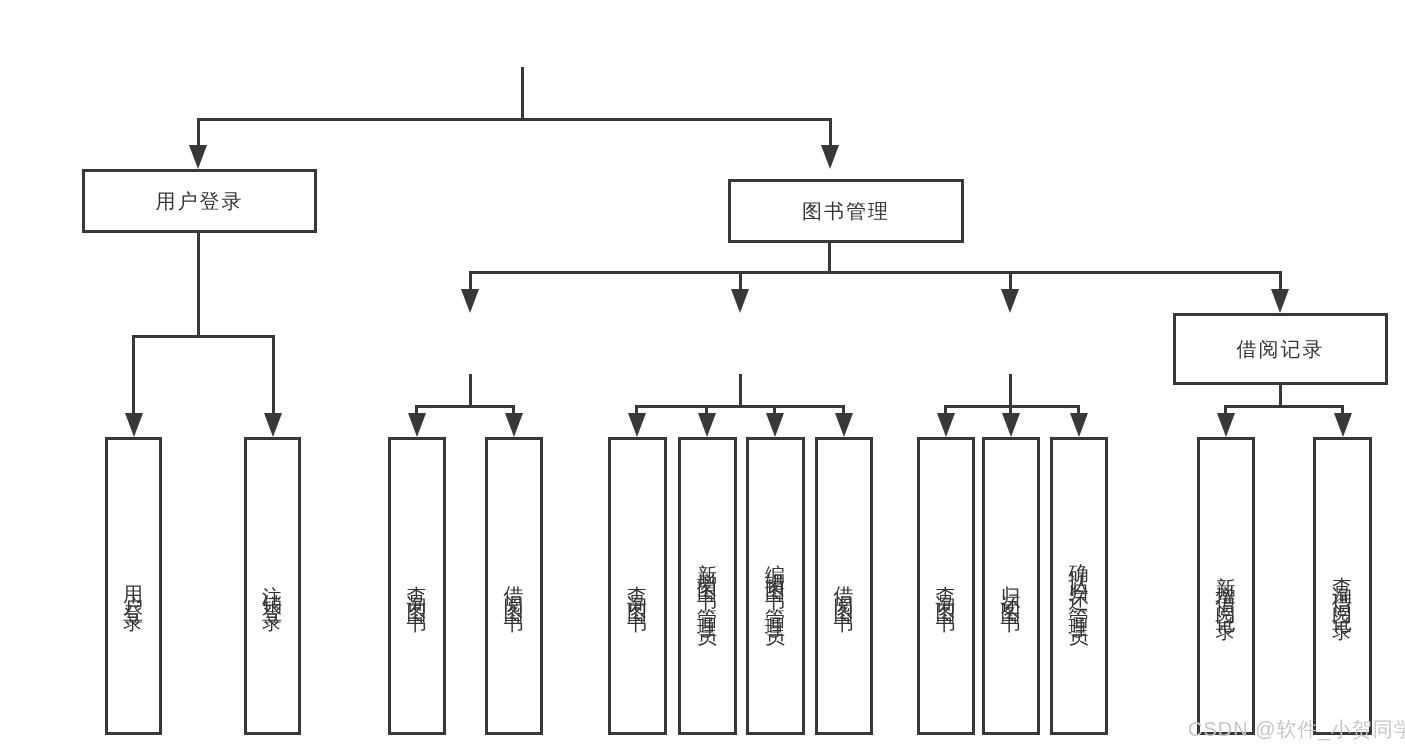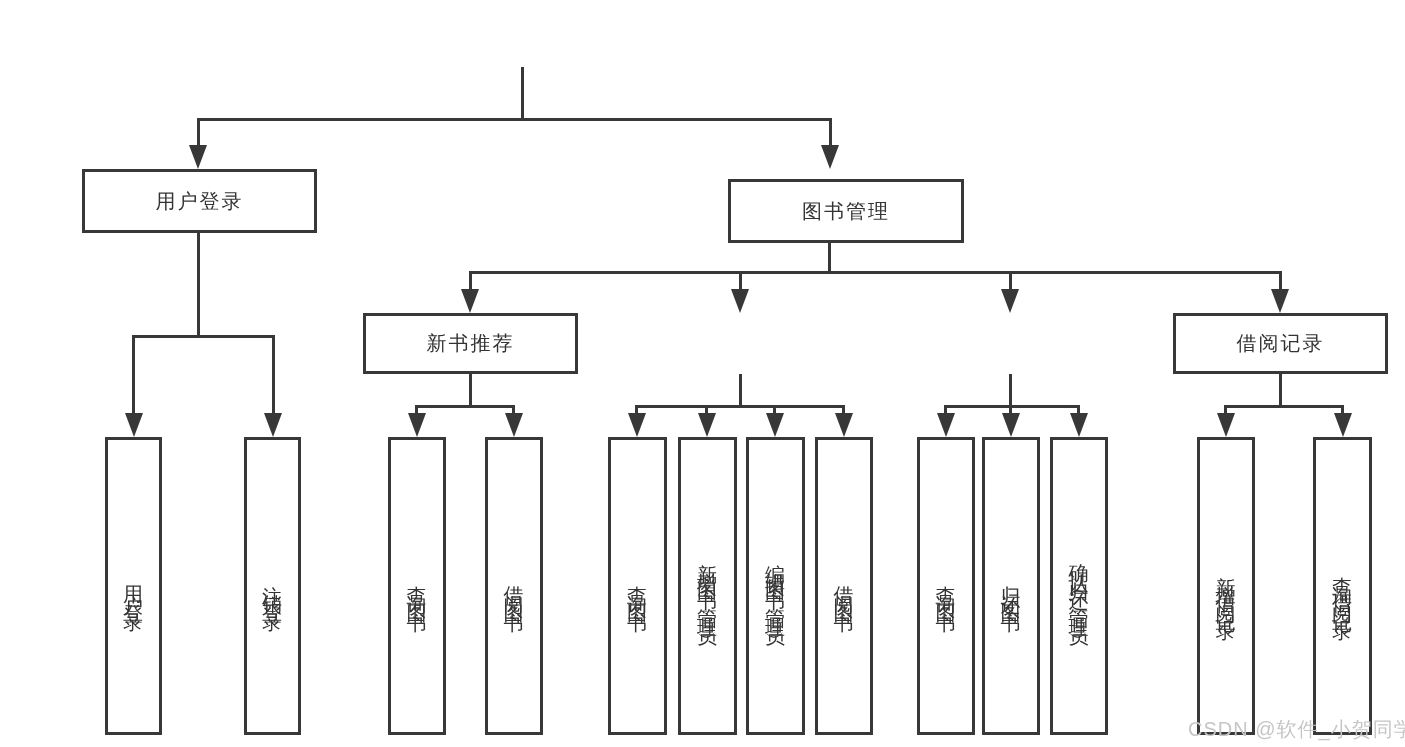--- a/index.html
+++ b/index.html
@@ -100,25 +100,24 @@
   <div class="line" style="left:1224px;top:406px;width:3px;height:9px;"></div>
   <div class="line" style="left:1341px;top:406px;width:3px;height:9px;"></div>
   <div class="arrowhead" style="left:1217px;top:413px;"></div>
   <div class="arrowhead" style="left:1334px;top:413px;"></div>
 
 
   <div class="box h" style="left:82px;top:169px;width:235px;height:64px;">用户登录</div>
 
   <div class="box h" style="left:711px;top:179px;width:236px;height:64px;margin-left:17px;">图书管理</div>
 
-  <div class="box h" style="left:363px;top:313px;width:215px;height:61px;">新书推荐</div>
 
 
 
-  <div class="box h" style="left:1173px;top:313px;width:215px;height:61px;">借阅记录</div>
+  <div class="box h" style="left:1173px;top:313px;width:215px;height:72px;">借阅记录</div>
 
   <div class="box v" style="left:105px;top:437px;width:57px;height:298px;">用户登录</div>
   <div class="box v" style="left:244px;top:437px;width:57px;height:298px;">注销登录</div>
 
   <div class="box v" style="left:388px;top:437px;width:58px;height:298px;">查询图书</div>
   <div class="box v" style="left:485px;top:437px;width:58px;height:298px;">借阅图书</div>
 
   <div class="box v" style="left:608px;top:437px;width:59px;height:298px;">查询图书</div>
   <div class="box v" style="left:678px;top:437px;width:59px;height:298px;">新增图书（管理员）</div>
   <div class="box v" style="left:746px;top:437px;width:59px;height:298px;">编辑图书（管理员）</div>

